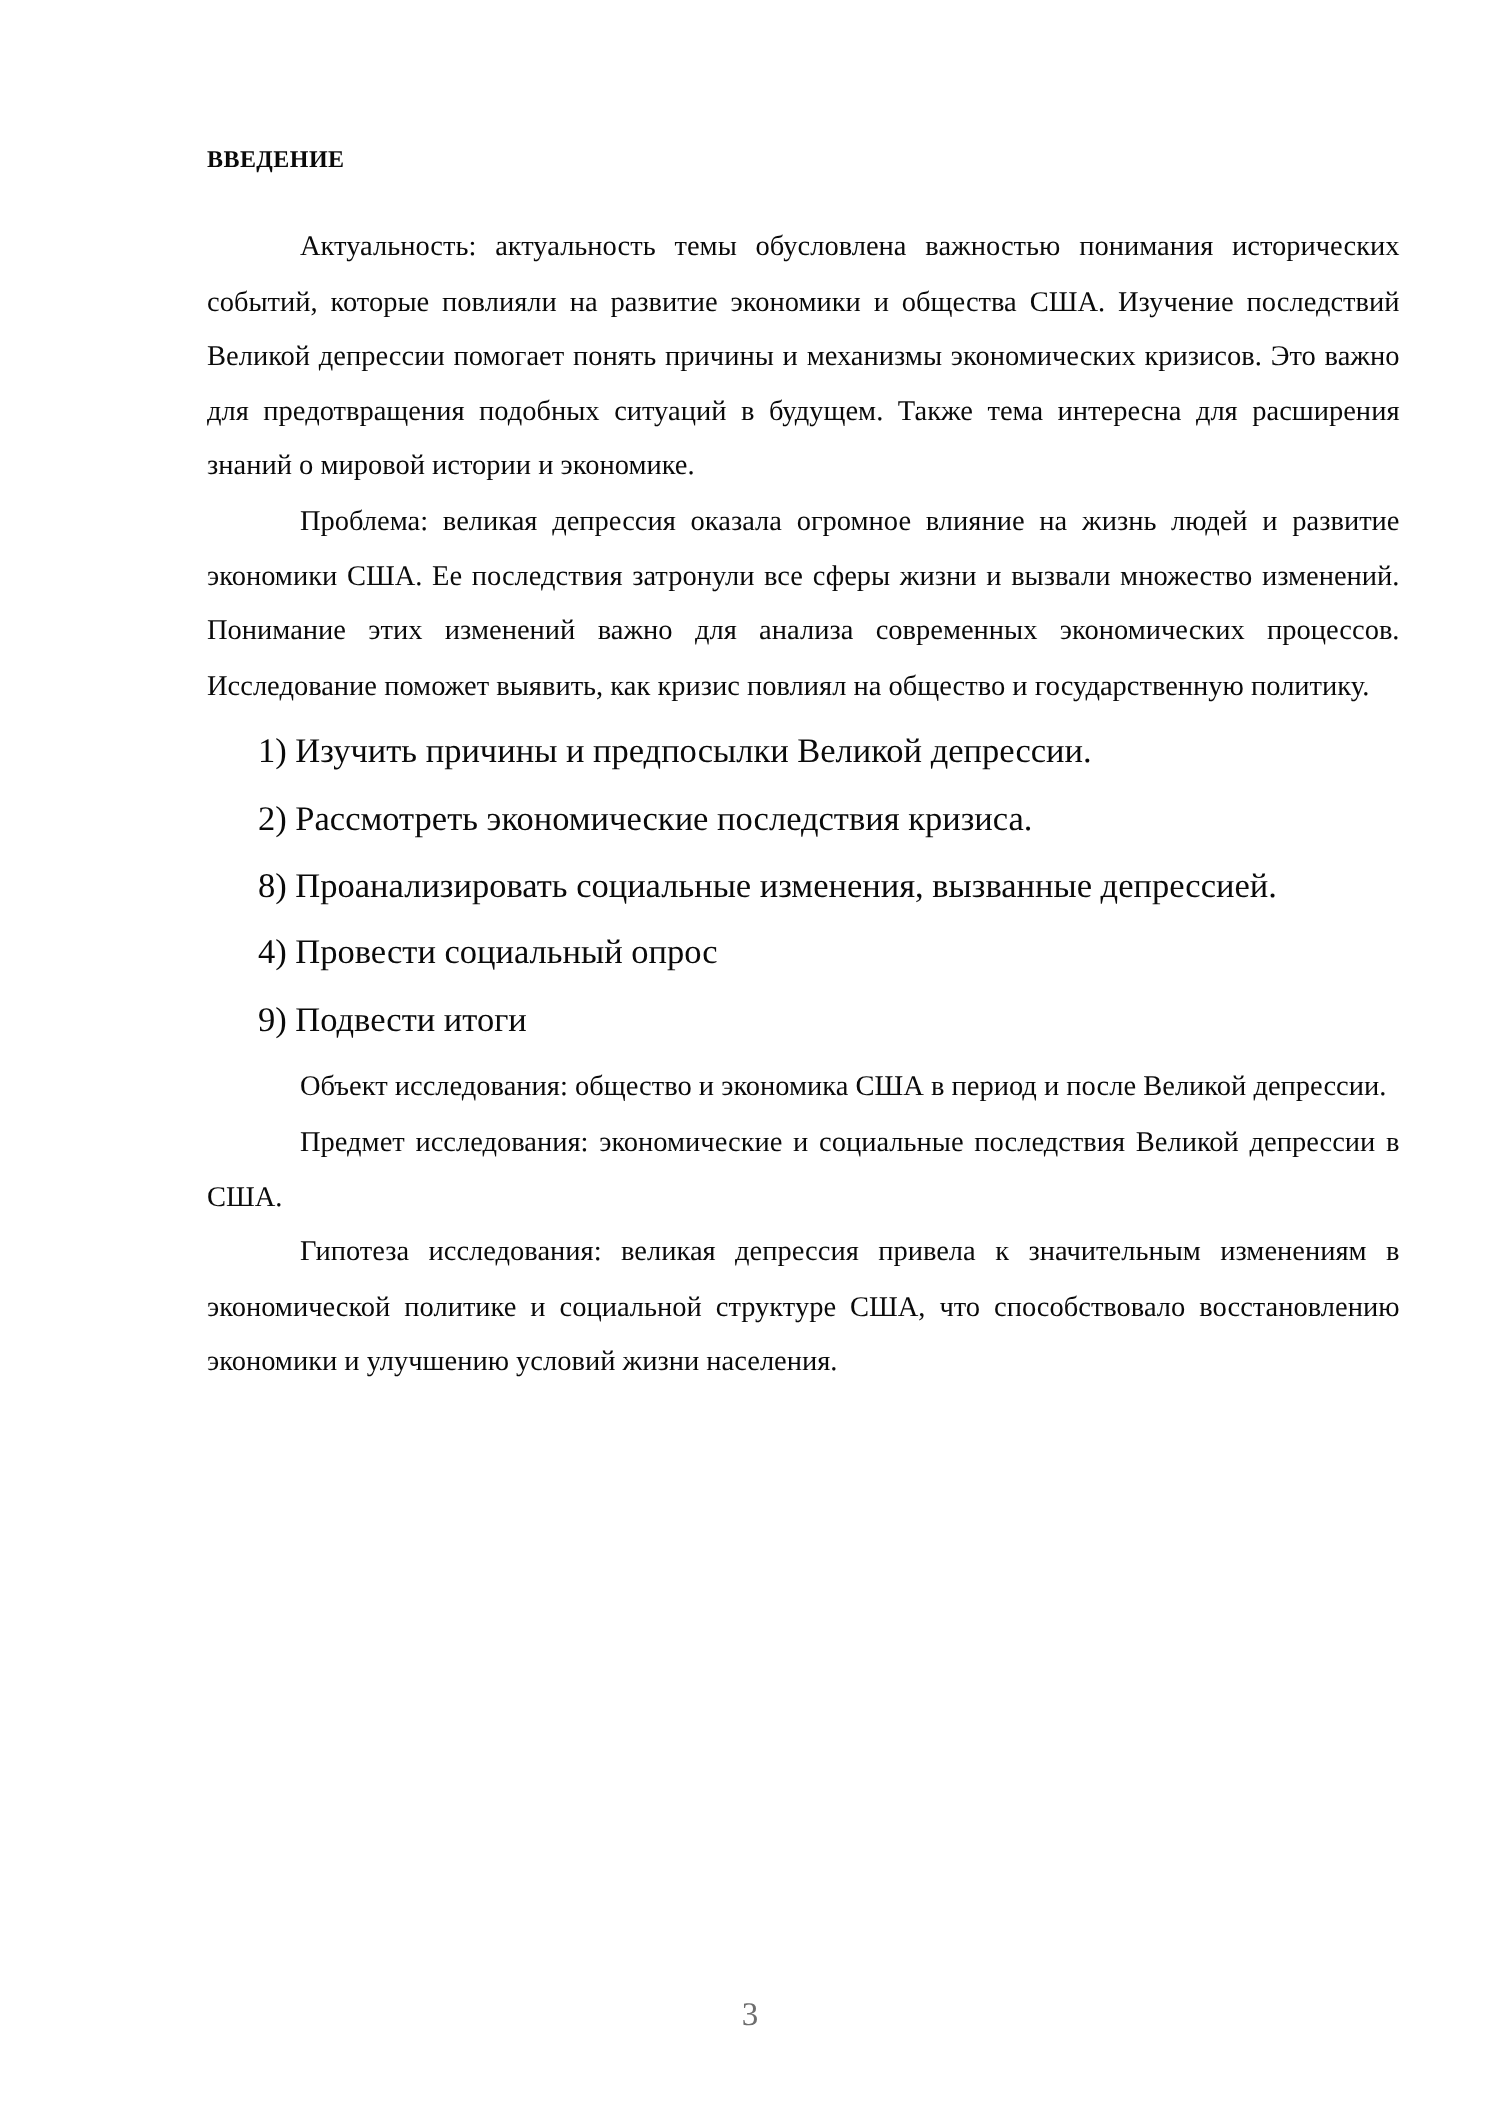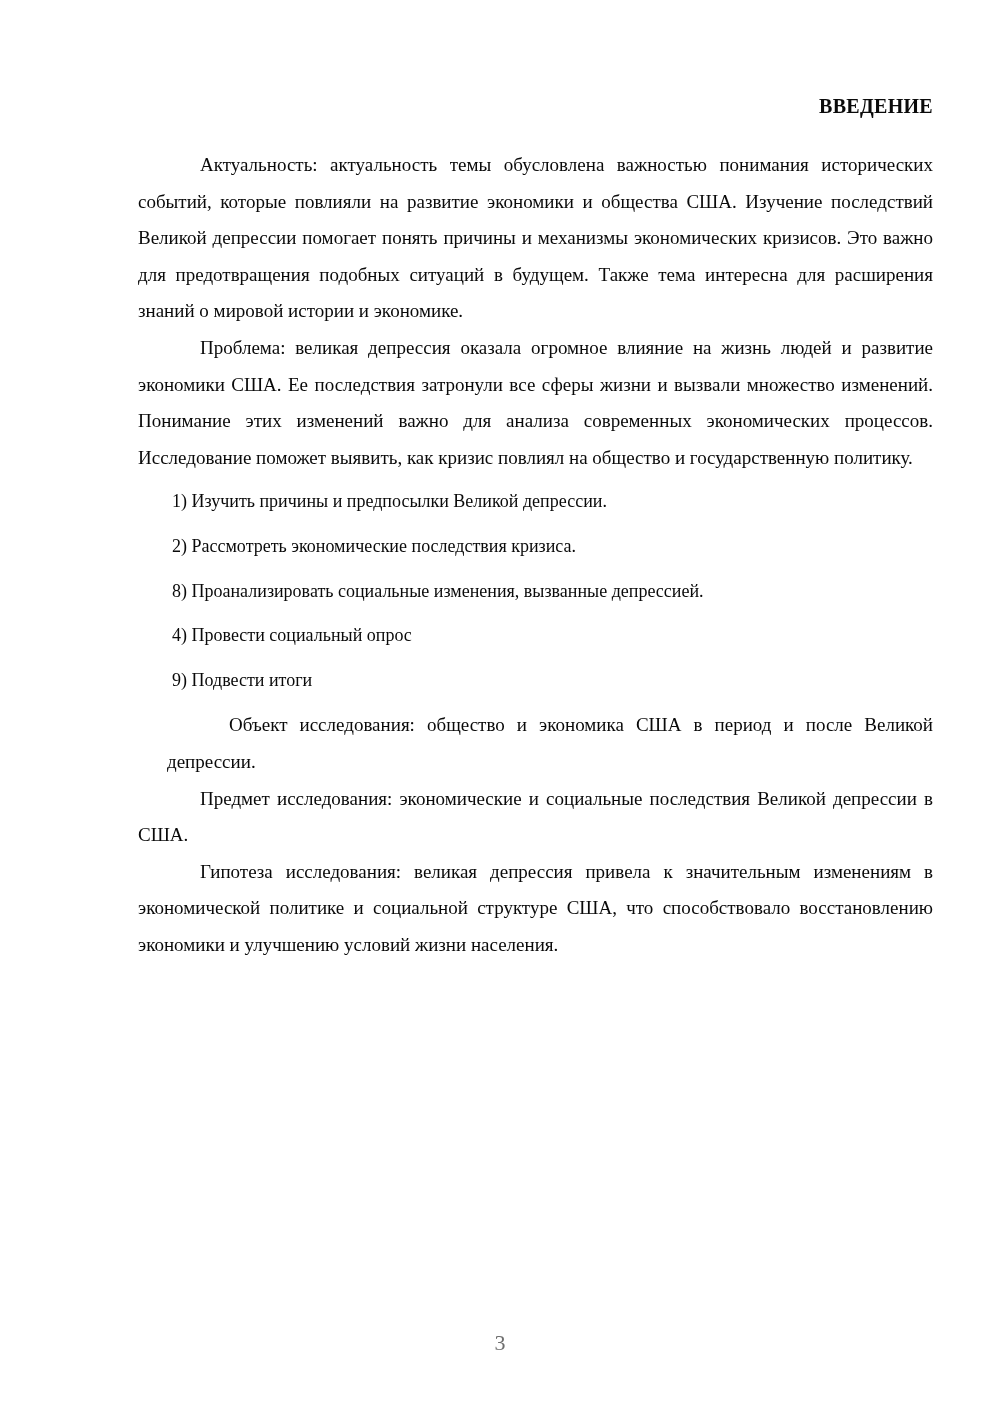--- a/index.html
+++ b/index.html
@@ -27,23 +27,23 @@
   }
 
   .content {
     position: absolute;
     left: 138px;
     top: 88px;
     width: 795px;
   }
 
   .doc-title {
-    font-size: 20px;
+    font-size: 16px;
     font-weight: bold;
-    text-align: right;
+    text-align: left;
     line-height: 37px;
     letter-spacing: 0.3px;
     margin: 0 0 22px 0;
   }
 
   .para {
     font-size: 19px;
     line-height: 36.6px;
     text-align: justify;
     text-justify: inter-word;
@@ -53,35 +53,34 @@
     word-spacing: 0px;
   }
 
   .list {
     list-style: none;
     margin: 0;
     padding: 0;
   }
 
   .list-item {
-    font-size: 18px;
+    font-size: 23px;
     line-height: 36.6px;
     text-align: left;
     margin: 0;
     padding: 0 0 0 34px;
     margin-top: 8px;
   }
 
   .list-item:first-child {
     margin-top: 7px;
   }
 
   .gap-after-list {
     margin-top: 9px;
-    margin-left: 29px;
   }
 
   .page-number {
     position: absolute;
     left: 0;
     top: 1330px;
     width: 1000px;
     text-align: center;
     font-size: 22px;
     line-height: 26px;

